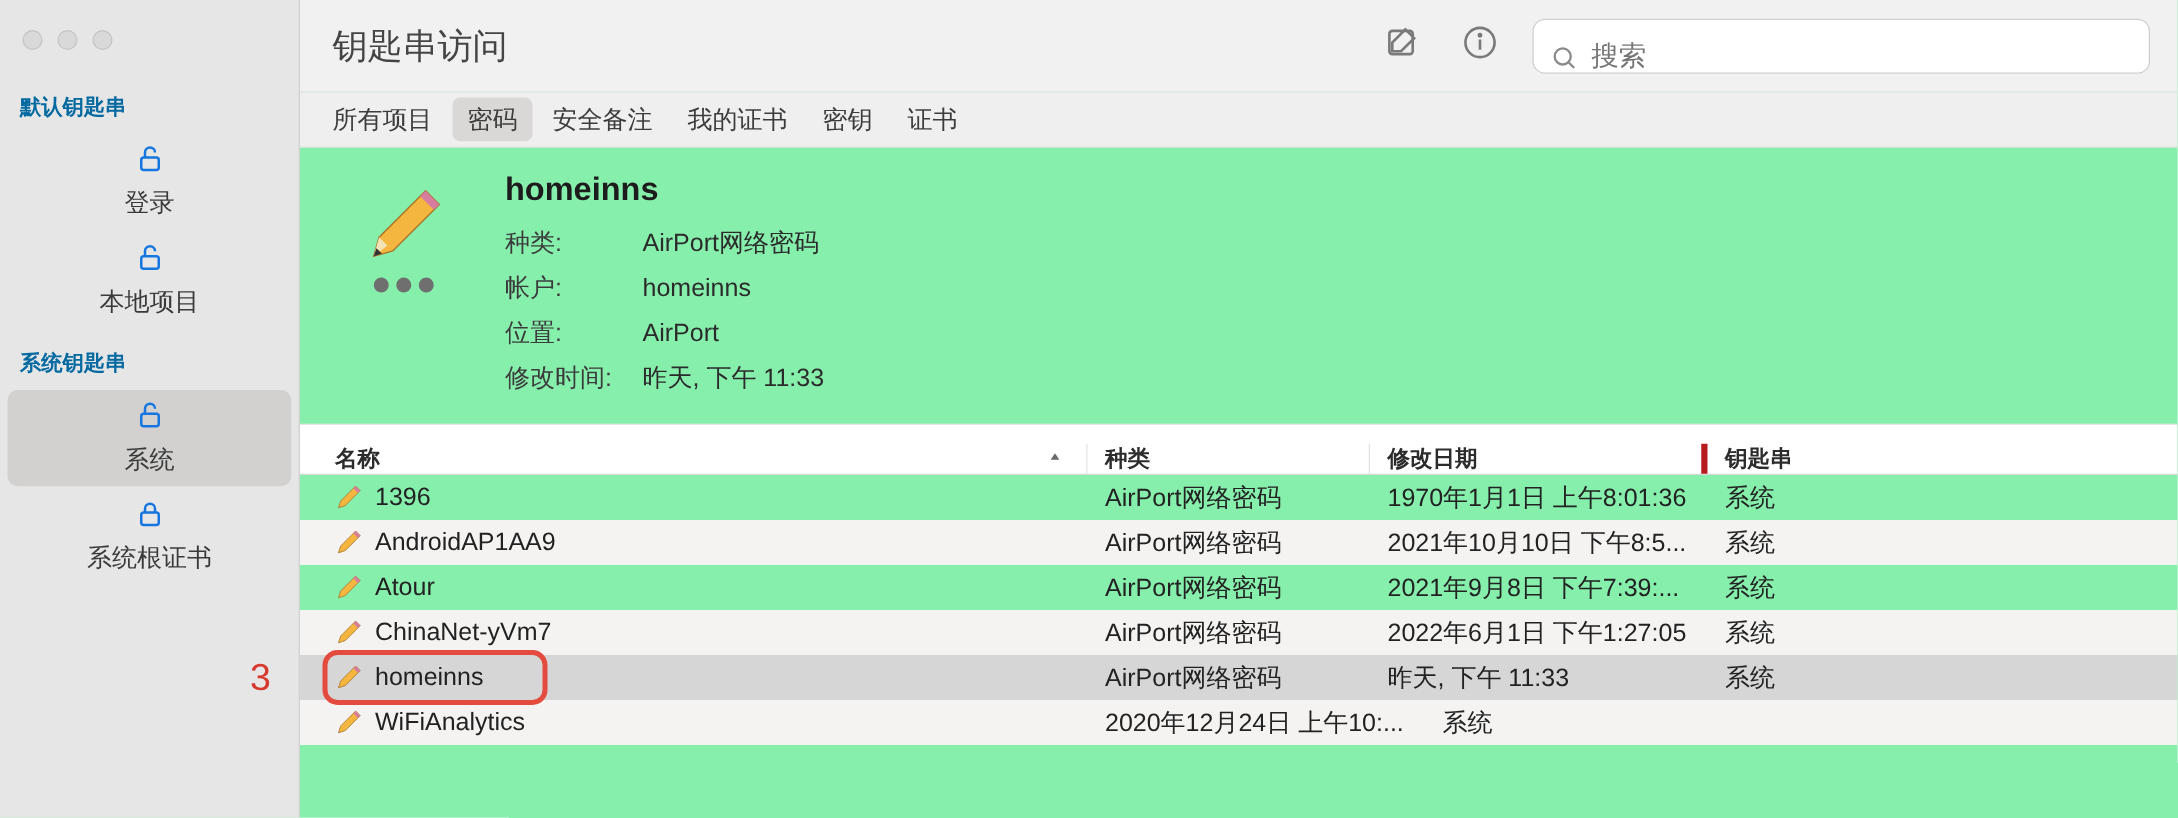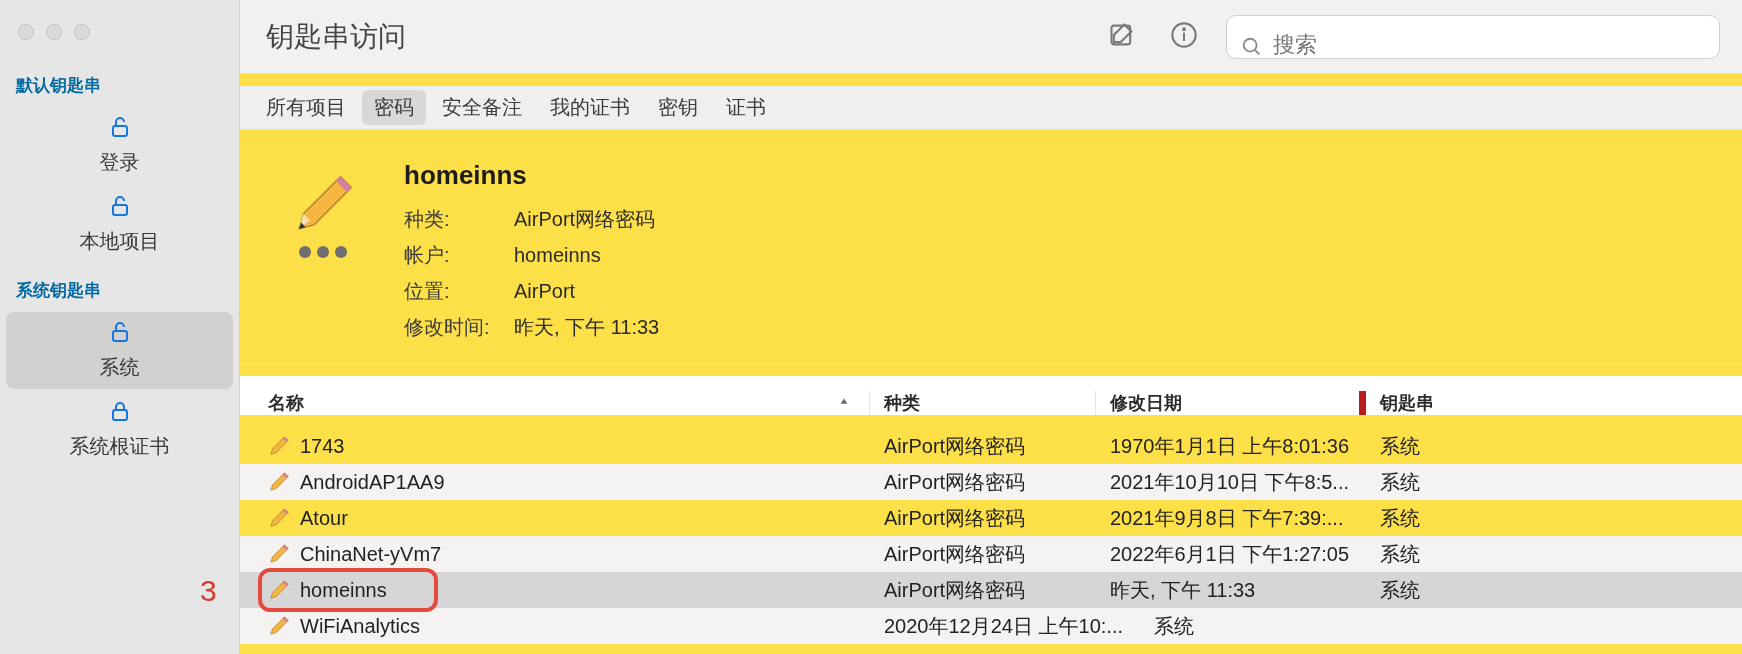--- a/index.html
+++ b/index.html
@@ -10,21 +10,21 @@
   .sidebar { width: 240px; background: #e7e6e6; border-right: 1px solid #d0d0d0; padding-top: 14px; }
   .traffic { display: flex; gap: 12px; padding: 10px 18px 20px; }
   .traffic span { width: 16px; height: 16px; border-radius: 50%; background: #d9d9d9; border: 1px solid #c4c4c4; display:inline-block; }
   .sb-section-title { font-size: 17px; color: #0369a1; font-weight: 700; padding: 14px 16px 8px; }
   .sb-item { display: flex; align-items: center; gap: 10px; padding: 8px 16px; font-size: 20px; color: #3a3a3a; border-radius: 8px; margin: 2px 6px; cursor: default; flex-direction: column; }
   .sb-item.selected { background: #d2d1d0; }
   .sb-icon { width: 24px; height: 24px; display:flex; align-items:center; justify-content:center; color:#1576e0; }
   .sb-icon svg { width: 24px; height: 24px; }
 
   
-  .main { flex: 1; display: flex; flex-direction: column; background:#fde047; position:relative;gap:12px; }
+  .main { flex: 1; display: flex; flex-direction: column; background:#86efac; position:relative; }
   .titlebar { height: 74px; display:flex; align-items:center; padding: 0 22px; background:#f2f1f1; border-bottom:1px solid #e2e2e2; }
   .title-text { font-size: 28px; color:#454545; font-weight:500; margin-left: 4px; }
   .tb-spacer { flex:1; }
   .tb-icons { display:flex; gap: 34px; align-items:center; margin-right: 28px; color:#7a7a7a; }
   .tb-icons svg { width: 28px; height: 28px; }
   .search { display:flex; align-items:flex-end; width: 494px; height: 44px; border:1px solid #d0cfcf; border-radius:10px; padding: 0 14px; color:#8a8a8a; font-size:22px; background:#fff; }
   .search svg { width:22px; height:22px; margin-right:10px; color:#8a8a8a; }
   .search input { border:none; outline:none; font-size:22px; flex:1; background:transparent; color:#333; }
 
   
@@ -40,21 +40,21 @@
   .dots span{ width:12px; height:12px; border-radius:50%; background:#6f6f6f; display:inline-block;}
   .detail-info h2 { font-size: 26px; font-weight:700; color:#1c1c1c; margin-bottom:10px; }
   .kv { display:flex; font-size:20px; color:#2b2b2b; line-height:1.8; }
   .kv .k { width: 110px; color:#3b3b3b; }
   .kv .v { color:#2b2b2b; }
 
   
   .thead { display:flex; height:40px; align-items:flex-end; border-bottom:1px solid #d8d8d8; font-size:18px; color:#2c2c2c; font-weight:600; background:#fff; }
   .col-name { flex: 0 0 630px; padding-left: 28px; display:flex; align-items:center; justify-content:space-between; padding-right:18px; border-right:1px solid #e4e4e4;}
   .col-kind { flex: 0 0 226px; padding-left: 14px; border-right:1px solid #e4e4e4;}
-  .col-date { flex: 0 0 270px; padding-left: 14px; border-right:7px solid #b91c1c;}
+  .col-date { flex: 0 0 270px; padding-left: 14px; border-right:5px solid #b91c1c;}
   .col-chain{ flex: 1; padding-left: 14px; }
   .sort-caret svg{ width:14px; height:14px; color:#6b6b6b; }
 
   .tbody { }
   .row { display:flex; height:36px; align-items:center; font-size:20px; color:#222; }
   .row:nth-child(even){ background:#f4f3f2; }
   .row.selected { background:#d6d6d6; }
   .cell-name { flex:0 0 630px; padding-left:28px; display:flex; align-items:center; gap:10px; }
   .cell-kind { flex:0 0 226px; padding-left:14px; }
   .cell-date { flex:0 0 270px; padding-left:14px; white-space:nowrap; overflow:hidden; text-overflow:ellipsis;}
@@ -206,21 +206,21 @@
     <div class="tbody" id="tbody" style="position:relative;">
 
     <div class="row">
     <div class="cell-name">
       <span class="row-icon">
         <svg class="mini-pencil" viewBox="0 0 24 24">
                 <polygon points="3,21 5,15 18,2 22,6 9,19" fill="#f4b63f" stroke="#a8742a" stroke-width="0.7"></polygon>
                 <polygon points="18,2 22,6 20,8 16,4" fill="#d67da0"></polygon>
               </svg>
       </span>
-      <span>1743</span>
+      <span>1396</span>
     </div>
     <div class="cell-kind">AirPort网络密码</div>
     <div class="cell-date">1970年1月1日 上午8:01:36</div>
     <div class="cell-chain">系统</div>
         </div>
         <div class="row">
     <div class="cell-name">
       <span class="row-icon">
         <svg class="mini-pencil" viewBox="0 0 24 24">
                 <polygon points="3,21 5,15 18,2 22,6 9,19" fill="#f4b63f" stroke="#a8742a" stroke-width="0.7"></polygon>

